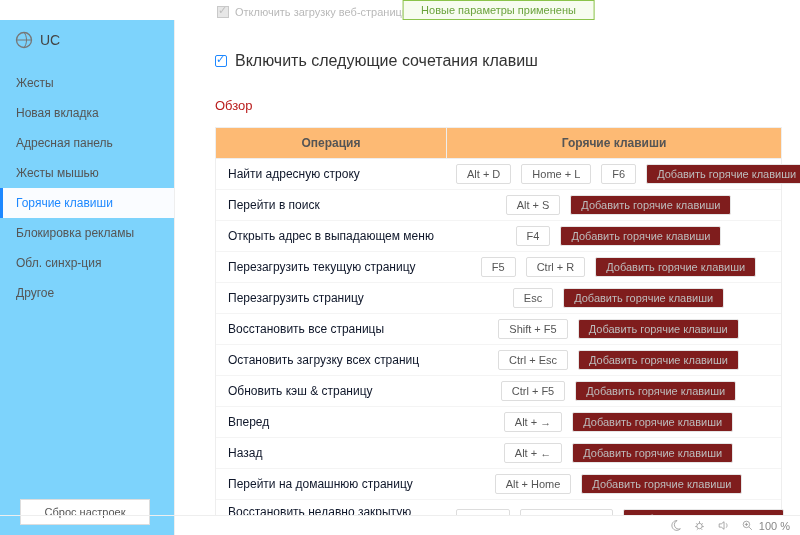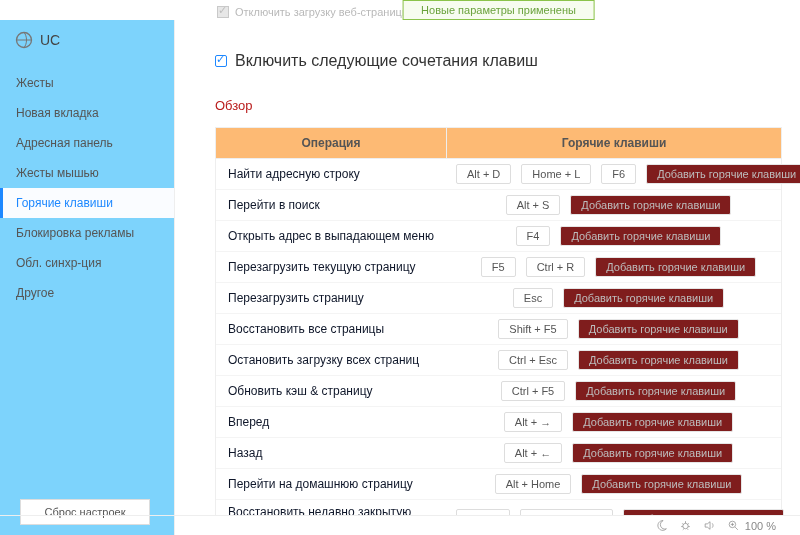--- a/index.html
+++ b/index.html
@@ -24,21 +24,21 @@
   .table-wrap { margin-top: 14px; border: 1px solid #eee; }
   .hdr { display: flex; background: #fdba74; border-bottom: 1px solid #eee; }
   .hdr .col-op { flex: 0 0 230px; text-align: center; font-weight: 600; padding: 8px 0; font-size: 12px; color: #555; }
   .hdr .col-hk { flex: 1; text-align: center; font-weight: 600; padding: 8px 0; font-size: 12px; color: #555; border-left: 1px solid #eee; }
   .row { display: flex; align-items: center; border-top: 1px solid #f4f4f4; padding: 5px 0; }
   .row:first-child { border-top: none; }
   .op { flex: 0 0 230px; padding-left: 12px; font-size: 12px; color: #0f172a; }
   .hk { flex: 1; display: flex; gap: 10px; padding-left: 10px; align-items: center; justify-content: center; }
   .key { border: 1px solid #ddd; padding: 3px 10px; font-size: 11px; color: #555; border-radius: 2px; background: #fff; white-space: nowrap; }
   .add-key { border: 1px solid #e6e6e6; padding: 3px 10px; font-size: 11px; color: #bdbdbd; border-radius: 2px; background: #7f1d1d; cursor: pointer; white-space: nowrap; }
-  .statusbar { position: absolute; left: 0; right: 0; bottom: 0; height: 20px; border-top: 1px solid #eee; display: flex; align-items: center; justify-content: flex-end; padding: 0 24px; gap: 10px; color: #888; font-size: 11px; }
+  .statusbar { position: absolute; left: 0; right: 0; bottom: 0; height: 20px; border-top: 1px solid #eee; display: flex; align-items: center; justify-content: flex-end; padding: 0 10px; gap: 10px; color: #888; font-size: 11px; }
   .sicon { width: 14px; height: 14px; display: inline-flex; align-items: center; justify-content: center; }
   .sicon svg { width: 13px; height: 13px; stroke: #888; fill: none; stroke-width: 1.3; }
   .zoom { display: flex; align-items: center; gap: 4px; }
 </style>
 </head>
 <body>
 
 <div class="sidebar">
   <div class="brand">
     <svg viewBox="0 0 24 24">

